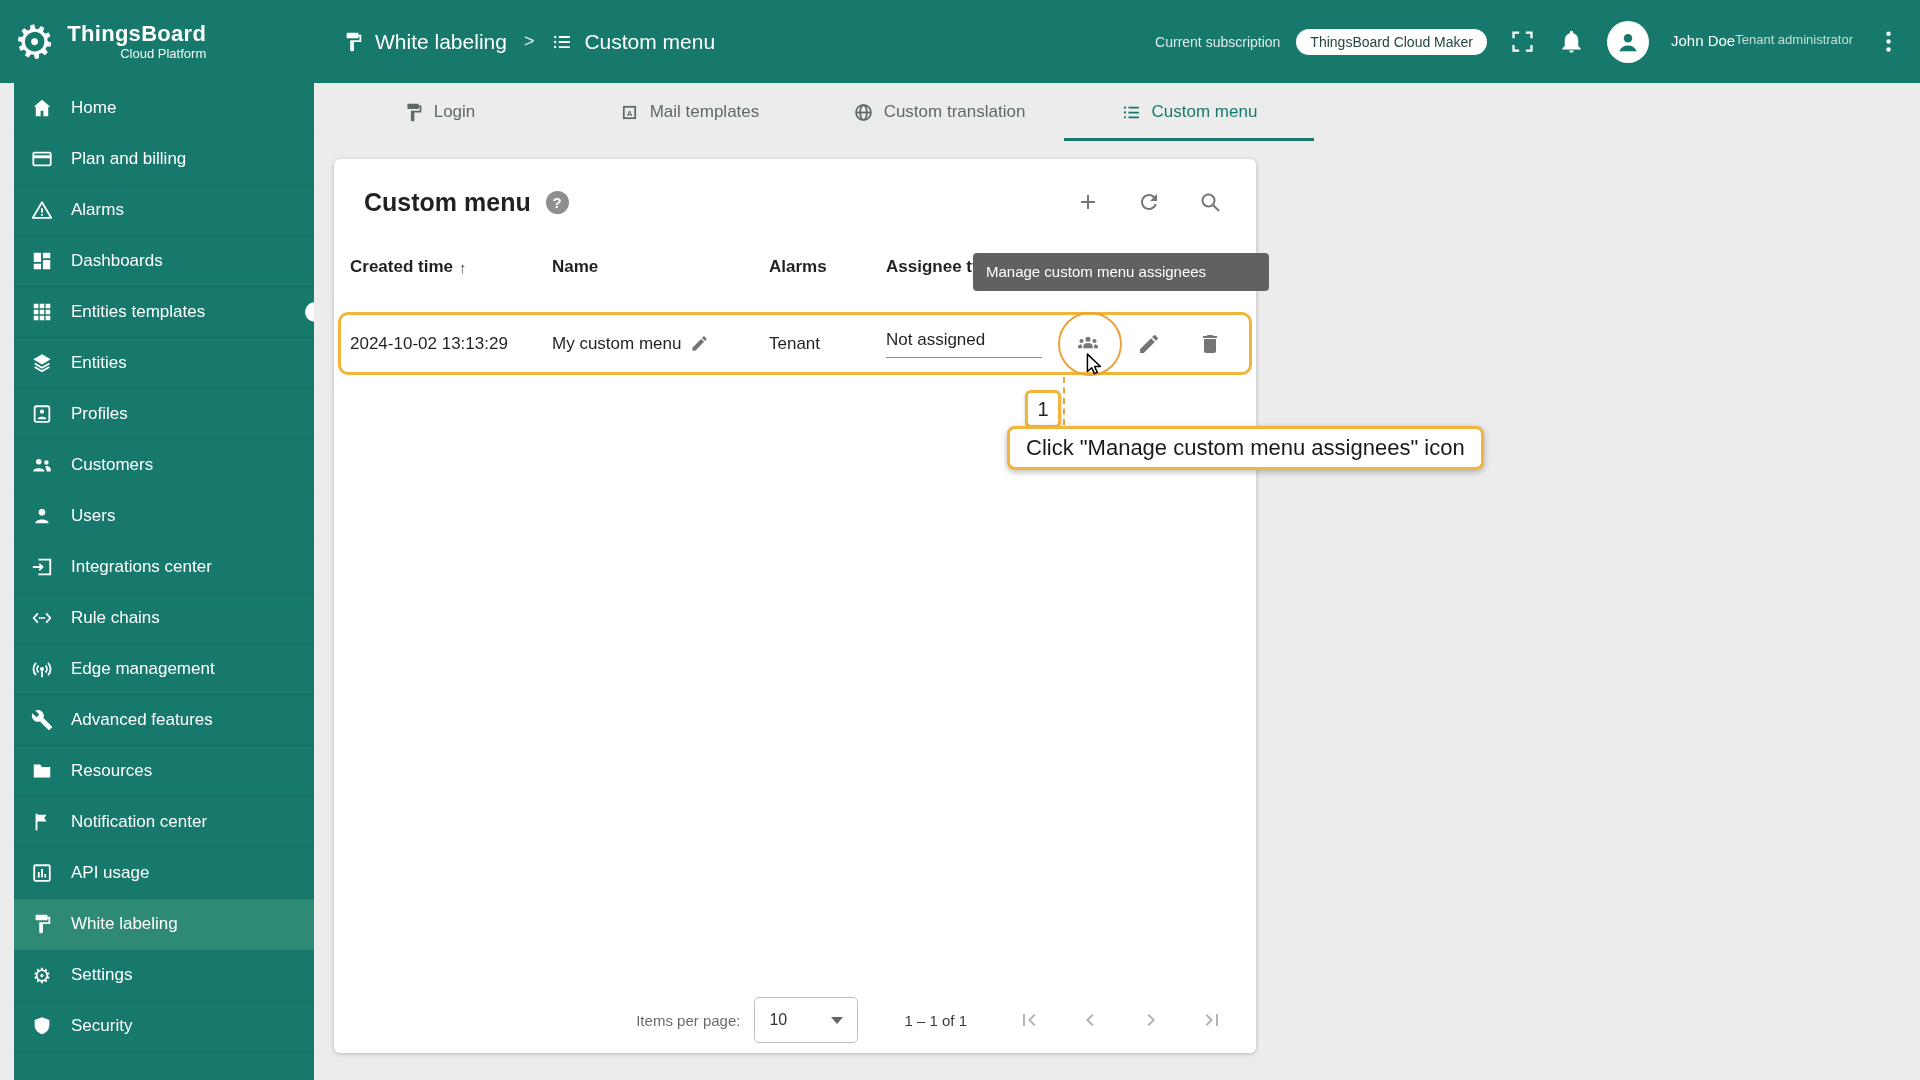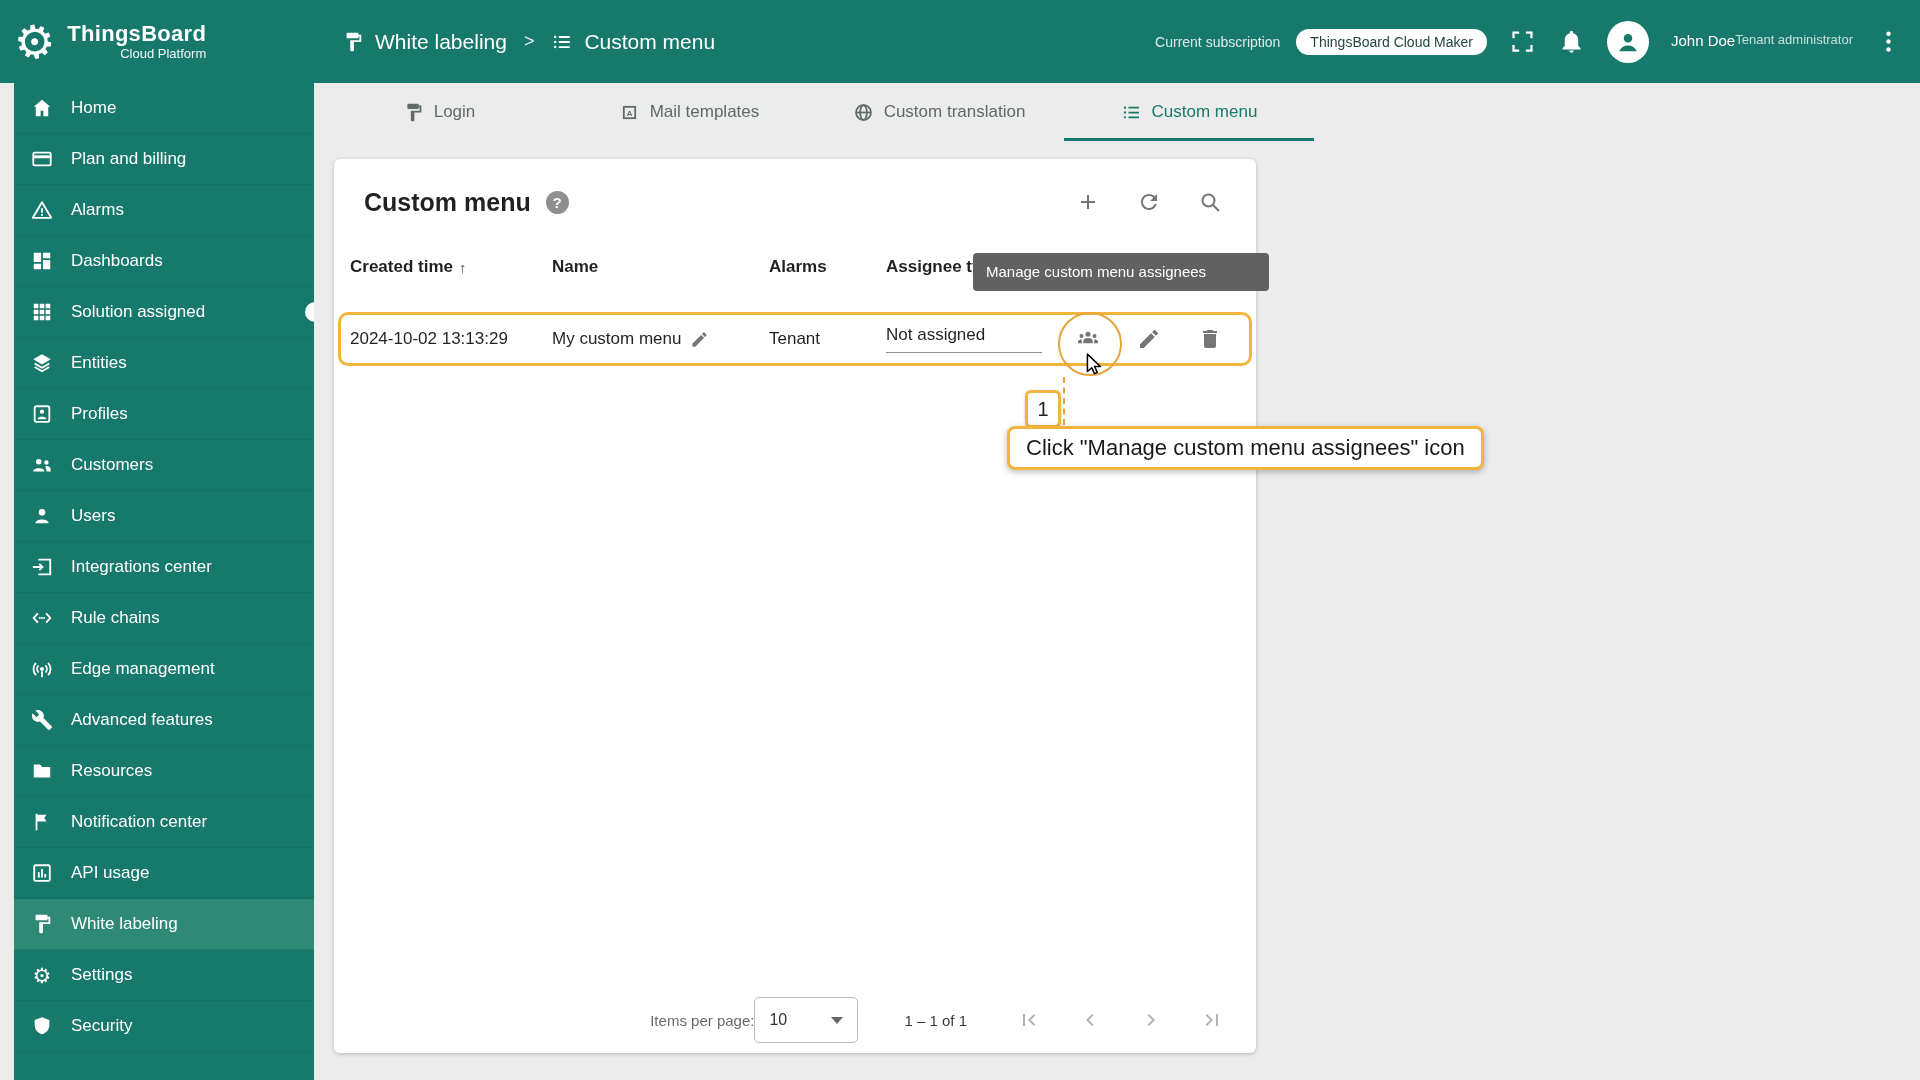--- a/index.html
+++ b/index.html
@@ -51,28 +51,28 @@
   .card-title{font-size:25px;font-weight:bold;color:rgba(0,0,0,.87);line-height:34px}
   .help{width:23px;height:23px;border-radius:50%;background:#8f8f8f;color:#fff;font-size:15px;font-weight:bold;display:flex;align-items:center;justify-content:center;margin-left:15px;cursor:pointer}
   .card-actions{margin-left:auto;display:flex;gap:37px;color:#757575}
   .aicon{width:24px;height:24px;cursor:pointer}
   .thead{display:flex;align-items:center;height:52px;padding:0 16px;font-size:17px;font-weight:bold;color:rgba(0,0,0,.87)}
   .col-created{width:202px;display:flex;align-items:center;gap:6px}
   .col-name{width:217px}
   .col-scope{width:117px}
   .col-assignee{width:160px}
   .sort-arrow{font-size:15px;color:#555}
-  .trow{display:flex;align-items:center;height:54px;margin:19px 4px 0;border:3px solid var(--amber);border-radius:10px;padding:15px 9px;font-size:17px;color:rgba(0,0,0,.87);background:#fff}
+  .trow{display:flex;align-items:center;height:63px;margin:19px 4px 0;border:3px solid var(--amber);border-radius:10px;padding:15px 9px;font-size:17px;color:rgba(0,0,0,.87);background:#fff}
   .name-cell{display:flex;align-items:center;gap:9px}
   .mini-edit{width:19px;height:19px;color:#757575;cursor:pointer}
   .assignee-underline{display:inline-block;min-width:156px;border-bottom:1px solid #8f8f8f;padding-bottom:7px}
   .row-actions{margin-left:auto;display:flex;gap:37px;color:#757575;padding-right:18px}
   .ricon{width:24px;height:24px;cursor:pointer}
   .pagination{position:absolute;left:0;right:0;bottom:0;height:66px;display:flex;align-items:center;justify-content:flex-end;padding-right:32px;color:rgba(0,0,0,.6);font-size:15px}
-  .ipp-select{margin-left:0;width:104px;height:46px;border:1px solid #bdbdbd;border-radius:5px;display:flex;align-items:center;padding:0 14px;color:#333;font-size:16px;cursor:pointer;background:#fff}
+  .ipp-select{margin-left:14px;width:104px;height:46px;border:1px solid #bdbdbd;border-radius:5px;display:flex;align-items:center;padding:0 14px;color:#333;font-size:16px;cursor:pointer;background:#fff}
   .caret{margin-left:auto;width:0;height:0;border-left:6px solid transparent;border-right:6px solid transparent;border-top:7px solid #666}
   .range{margin:0 50px 0 46px;color:rgba(0,0,0,.78)}
   .pager{display:flex;gap:37px;color:#b3b3b3}
   .picon{width:24px;height:24px;cursor:pointer}
   
   .overlay{position:fixed;inset:0;pointer-events:none;z-index:20}
   .tooltip{position:absolute;left:973px;top:253px;width:296px;background:#616161;color:#fff;font-size:15px;line-height:1.35;border-radius:4px;padding:9px 13px}
   .ring{position:absolute;left:1058px;top:312px;width:64px;height:64px;border:2px solid var(--amber-line);border-radius:50%}
   .dash-v{position:absolute;left:1063px;top:377px;height:48px;border-left:2px dashed var(--amber-line)}
   .cursor{position:absolute;left:1082px;top:352px;width:26px;height:26px}
@@ -177,21 +177,21 @@
         </svg>
       </span>
     <span>Dashboards</span>
   </div>
   <div class="nav-item">
     <span class="nicon">
         <svg viewBox="0 0 24 24">
           <path d="M3 3h5v5H3zM9.5 3h5v5h-5zM16 3h5v5h-5zM3 9.5h5v5H3zM9.5 9.5h5v5h-5zM16 9.5h5v5h-5zM3 16h5v5H3zM9.5 16h5v5h-5zM16 16h5v5h-5z" fill="currentColor"></path>
         </svg>
       </span>
-    <span>Solution assigned</span>
+    <span>Entities templates</span>
     <span class="badge-new">NEW</span>
   </div>
   <div class="nav-item">
     <span class="nicon">
         <svg viewBox="0 0 24 24">
           <path d="M12 2.5 21.5 8 12 13.5 2.5 8z" fill="currentColor"></path>
           <path d="M4 12.5l8 4.7 8-4.7M4 16.3l8 4.7 8-4.7" fill="none" stroke="currentColor" stroke-width="2"></path>
         </svg>
       </span>
     <span>Entities</span>

